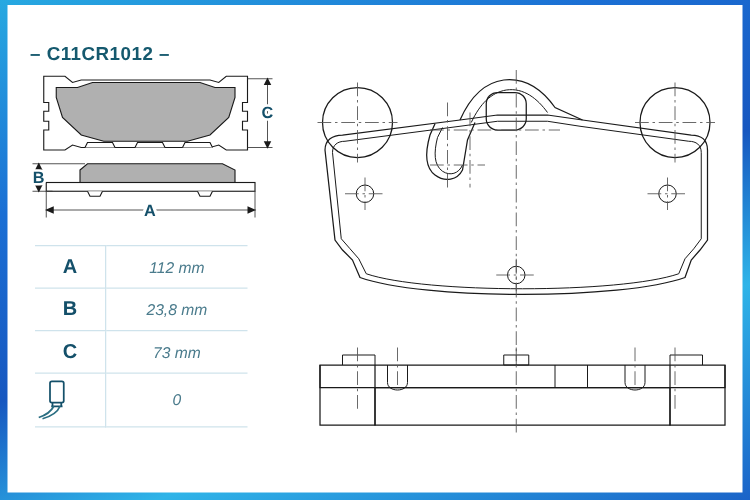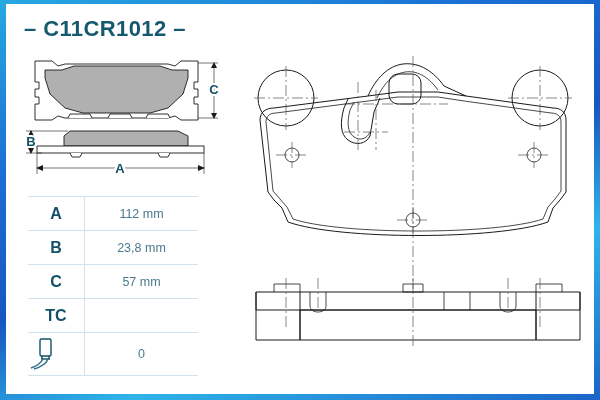--- a/index.html
+++ b/index.html
@@ -35,22 +35,22 @@
   #content {
     position: absolute;
     inset: 0;
     z-index: 3;
   }
 
   
   #title {
     position: absolute;
     left: 24px;
-    top: 16px;
-    font-size: 22px;
+    top: 35px;
+    font-size: 15px;
     font-weight: bold;
     letter-spacing: 0.4px;
     color: #15596e;
     white-space: nowrap;
   }
   #title .dash {
     color: #15596e;
     font-weight: bold;
   }
 
@@ -75,20 +75,21 @@
     text-align: center;
     border-right: 1px solid #cfe3ec;
     font-size: 16px;
     font-weight: bold;
     color: #14506a;
   }
   .val-cell {
     text-align: center;
     font-size: 12.5px;
     color: #4a7b8c;
+    font-style: italic;
   }
   .sensor-row td { height: 42px; }
   .sensor-cell { text-align: center; }
 
   svg { display: block; }
   .dw { position: absolute; }
 </style>
 </head>
 <body>
 
@@ -262,25 +263,21 @@
         <tr>
           <td class="lbl-cell">A</td>
           <td class="val-cell">112 mm</td>
         </tr>
         <tr>
           <td class="lbl-cell">B</td>
           <td class="val-cell">23,8 mm</td>
         </tr>
         <tr>
           <td class="lbl-cell">C</td>
-          <td class="val-cell">57 mm</td>
-        </tr>
-        <tr>
-          <td class="lbl-cell">TC</td>
-          <td class="val-cell"></td>
+          <td class="val-cell">73 mm</td>
         </tr>
         <tr class="sensor-row">
           <td class="lbl-cell sensor-cell">
             <svg width="30" height="34" viewBox="0 0 30 34">
               <rect x="12" y="2" width="11" height="17" rx="1.5" ry="1.5" fill="none" stroke="#14506a" stroke-width="1.4"></rect>
               <path d="M14,19 L14,22 M21,19 L21,22" fill="none" stroke="#14506a" stroke-width="1.4"></path>
               <path d="M13,22 L22,22" fill="none" stroke="#14506a" stroke-width="1.4"></path>
               <path d="M15,22 C13,26 9,29 3,31" fill="none" stroke="#2a6e82" stroke-width="1.4"></path>
               <path d="M20,22 C18,27 13,30 6,32" fill="none" stroke="#2a6e82" stroke-width="1.4"></path>
             </svg>

